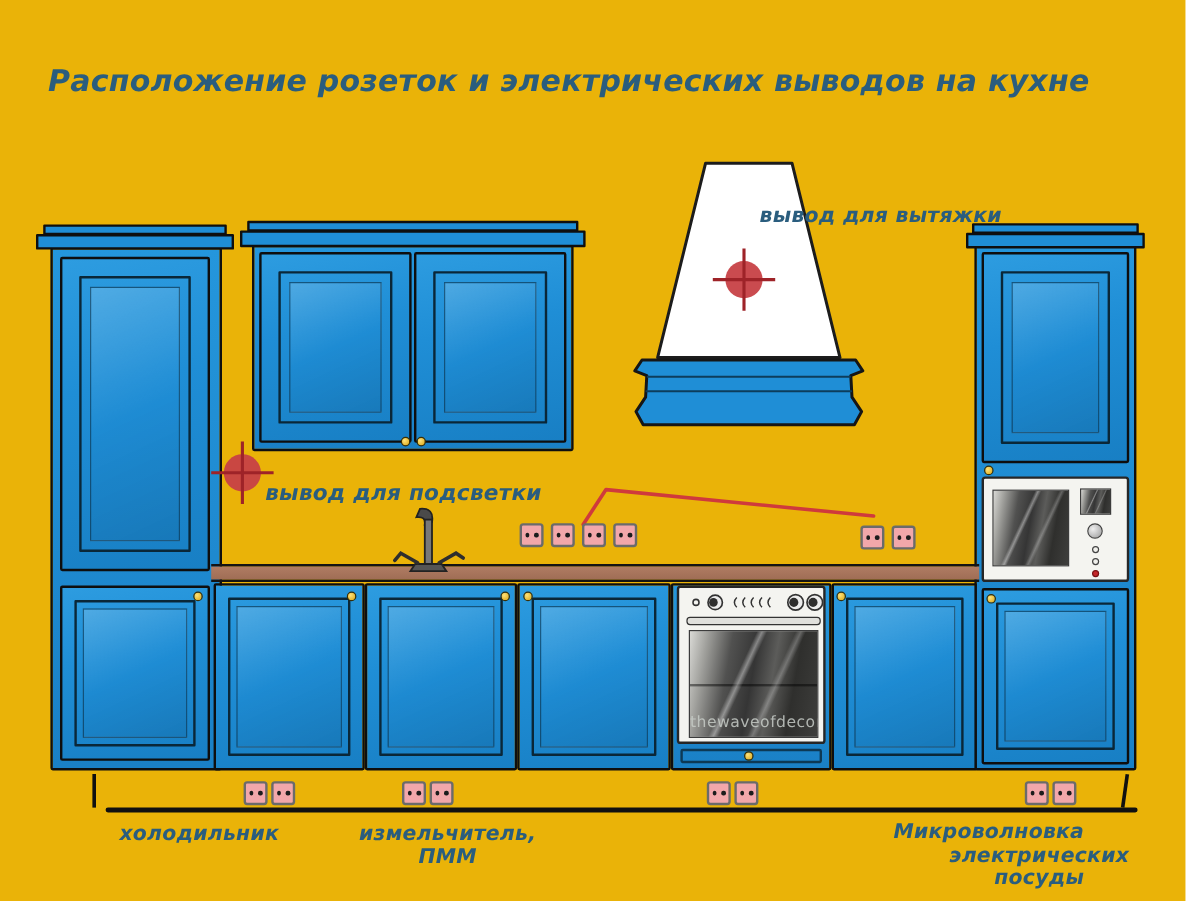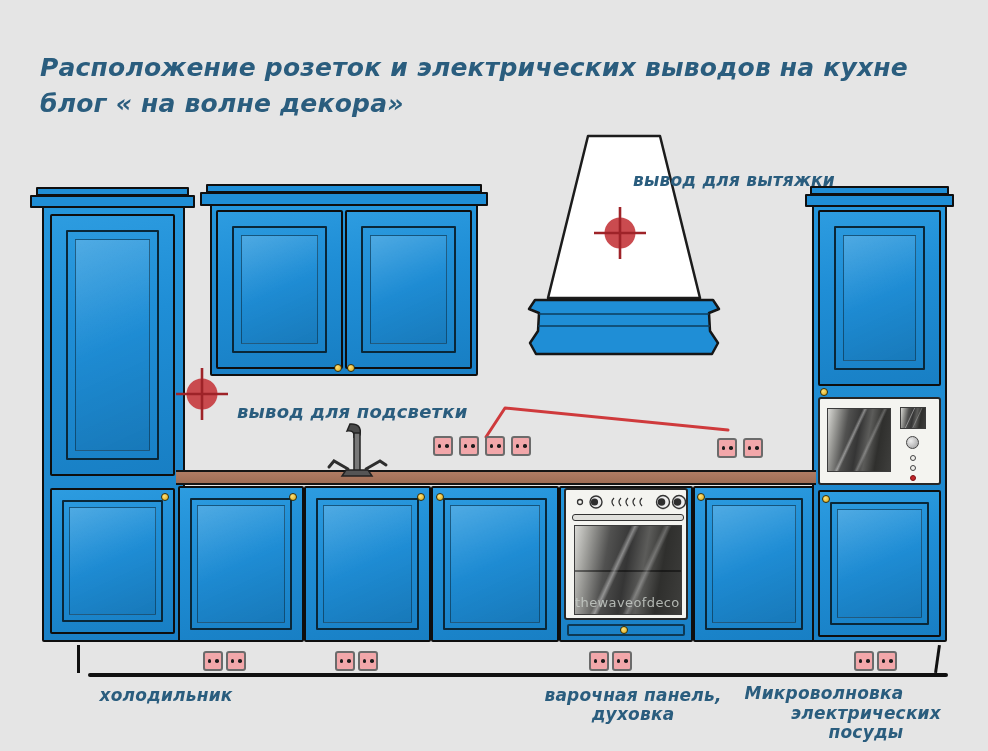--- a/index.html
+++ b/index.html
@@ -1,16 +1,16 @@
 <!DOCTYPE html>
 <html lang="ru"><head>
 <meta charset="utf-8">
 <style>
   html,body{margin:0;padding:0;background:#fff;}
-  #canvas{position:relative;width:988px;height:751px;background:#e5e5e5;overflow:hidden;
+  #canvas{position:relative;width:988px;height:751px;background:#eab308;overflow:hidden;
           font-family:"DejaVu Sans",sans-serif;}
   .abs{position:absolute;}
   
   .title{position:absolute;left:40px;top:50px;color:#2a5d7e;
          font:700 italic 25px "DejaVu Sans",sans-serif;line-height:36px;letter-spacing:.2px;}
   .lbl{position:absolute;color:#2a5d7e;font:700 italic 17px "DejaVu Sans",sans-serif;
        letter-spacing:.2px;white-space:nowrap;z-index:6;}
   .lbl.center{text-align:center;white-space:normal;line-height:19px;}
   
   .cab{position:absolute;background:linear-gradient(180deg,#2496dc,#1a80c6);
@@ -56,21 +56,20 @@
   .mbtn{position:absolute;width:6px;height:6px;border-radius:50%;border:1.5px solid #444;box-sizing:border-box;background:#f0f0ec;}
   .mbtn.red{background:#c4262a;border-color:#7a1013;}
 </style>
 </head>
 <body>
 
 <div id="canvas">
 
   <div class="title">
     <div>Расположение розеток и электрических выводов на кухне</div>
-    <div>блог « на волне декора»</div>
   </div>
 
   <div class="cornice" style="left:36px;top:187px;width:153px;height:9px"></div>
   <div class="cornice" style="left:30px;top:195px;width:165px;height:13px"></div>
   <div class="cab" style="left:42px;top:206px;width:143px;height:436px"></div>
   <div class="pdoor big" style="left:50px;top:214px;width:125px;height:262px"></div>
   <div class="pdoor" style="left:50px;top:488px;width:125px;height:146px"></div>
   <div class="knob" style="left:161px;top:493px"></div>
 
   <div class="cornice" style="left:206px;top:184px;width:276px;height:9px"></div>
@@ -93,21 +92,21 @@
     <line x1="28" y1="2" x2="28" y2="54" stroke="#9e2328" stroke-width="2.6"></line>
     <line x1="2" y1="28" x2="54" y2="28" stroke="#9e2328" stroke-width="2.6"></line>
   </svg>
   <div class="lbl" style="left:633px;top:170px">вывод для вытяжки</div>
 
   <svg class="abs" style="left:174px;top:366px;z-index:4" width="56" height="56" viewBox="0 0 56 56">
     <circle cx="28" cy="28" r="15.5" fill="#c74146" opacity="0.95"></circle>
     <line x1="28" y1="2" x2="28" y2="54" stroke="#9e2328" stroke-width="2.6"></line>
     <line x1="2" y1="28" x2="54" y2="28" stroke="#9e2328" stroke-width="2.6"></line>
   </svg>
-  <div class="lbl" style="left:237px;top:401px;font-size:18px">вывод для подсветки</div>
+  <div class="lbl" style="left:221px;top:401px;font-size:18px">вывод для подсветки</div>
 
   <svg class="abs" style="left:440px;top:400px;z-index:5" width="320" height="45" viewBox="0 0 320 45">
     <polyline points="46,37 65,8 288,30" fill="none" stroke="#cf3a3c" stroke-width="3" stroke-linecap="round" stroke-linejoin="round"></polyline>
   </svg>
 
   <div class="socket" style="left:433px;top:436px">
       <i></i>
       <i></i>
     </div>
   <div class="socket" style="left:459px;top:436px">
@@ -222,19 +221,19 @@
   <div class="socket" style="left:877px;top:651px">
       <i></i>
       <i></i>
     </div>
 
   <div class="leg" style="left:77px"></div>
   <div class="leg" style="left:936px;transform:rotate(8deg)"></div>
   <div class="floor"></div>
 
   <div class="lbl center" style="left:96px;top:686px;width:140px">холодильник</div>
-  <div class="lbl center" style="left:523px;top:686px;width:220px">варочная панель, духовка</div>
+  <div class="lbl center" style="left:285px;top:686px;width:176px">измельчитель, ПММ</div>
   <div>
     <div class="lbl center" style="left:728px;top:684px;width:192px">Микроволновка</div>
     <div class="lbl center" style="left:770px;top:704px;width:192px">электрических посуды</div>
   </div>
 
 </div>
 
 </body></html>

